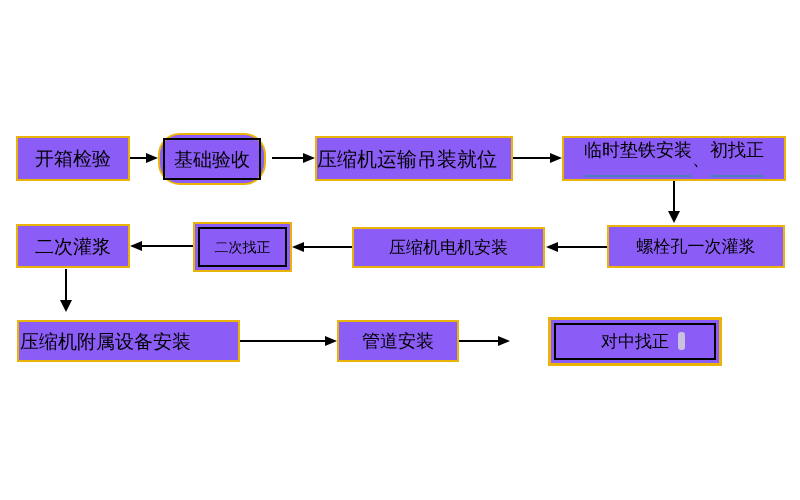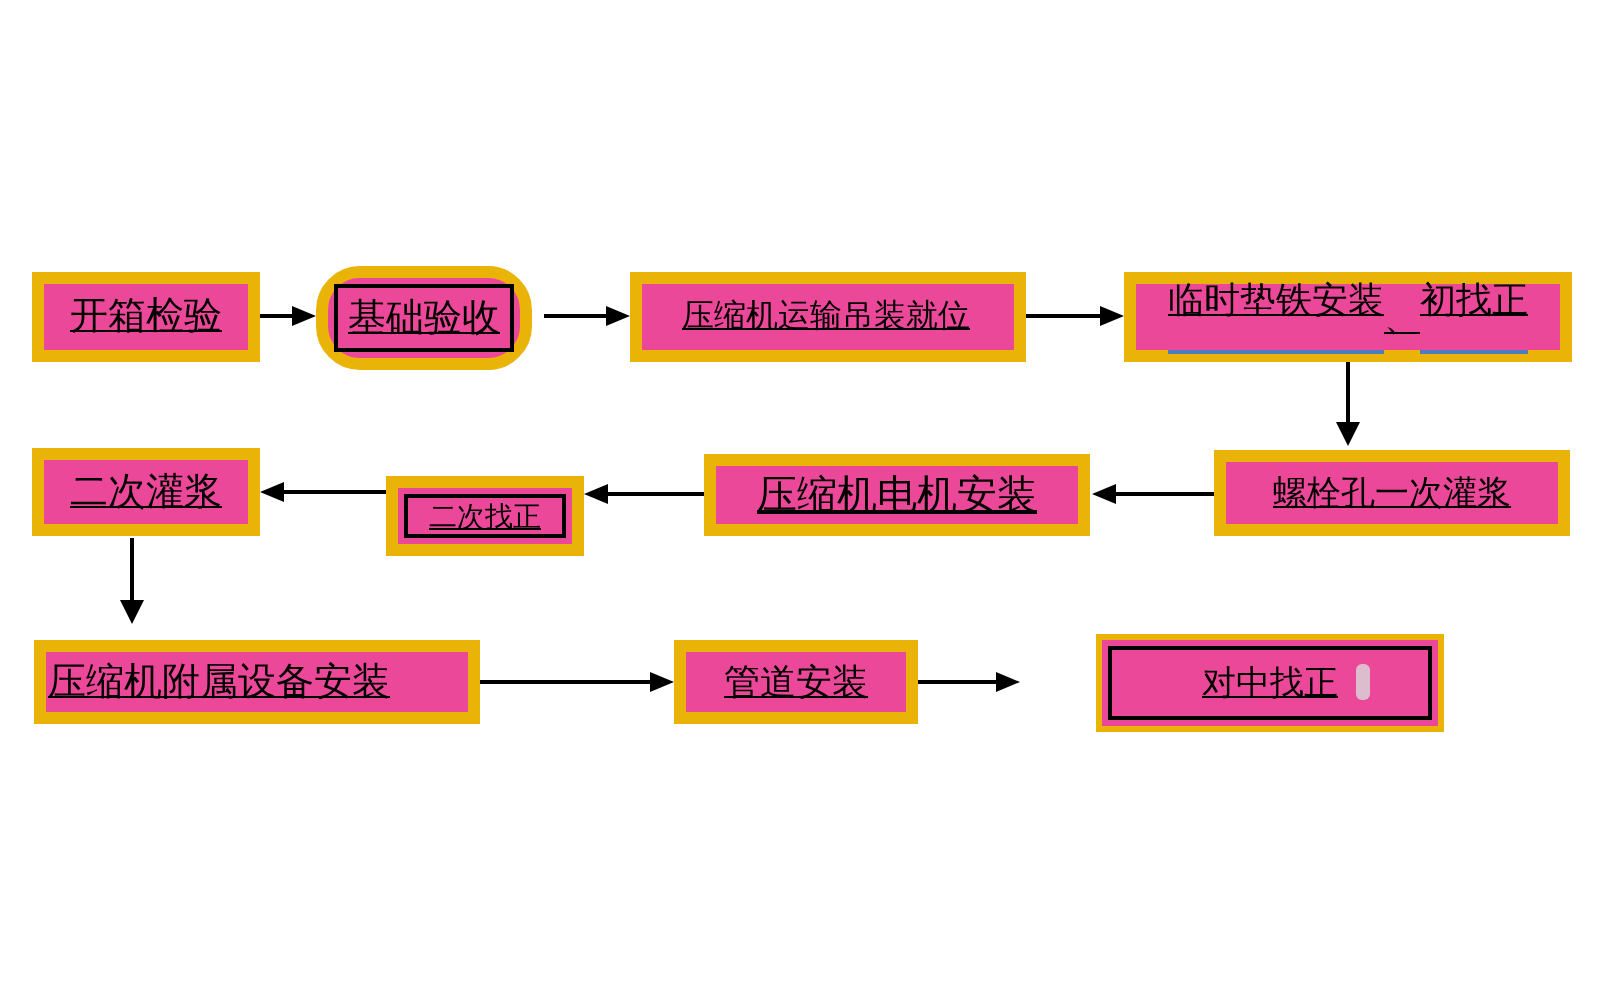--- a/index.html
+++ b/index.html
@@ -17,50 +17,49 @@
   }
   .canvas {
     position: absolute;
     inset: 0;
     background: #ffffff;
   }
   
   .node {
     position: absolute;
     box-sizing: border-box;
-    background: #ec4899;
-    border: 6px solid #eab308;
+    background: #8b5cf6;
+    border: 2px solid #eab308;
     display: flex;
     align-items: center;
     justify-content: center;
     white-space: nowrap;
     line-height: 1;
-    text-decoration: underline;
   }
   .node.double { padding: 3px; }
   .node.double .inner {
     box-sizing: border-box;
     border: 2px solid #000000;
     width: 100%;
     height: 100%;
     display: flex;
     align-items: center;
     justify-content: center;
     white-space: nowrap;
   }
   .node.thick { border-width: 3px; }
   .node.align-left { justify-content: flex-start; }
 
   #n1  { left: 16px;  top: 136px; width: 114px; height: 45px; font-size: 19px; }
   #n2  { left: 158px; top: 133px; width: 108px; height: 52px; font-size: 19px; border-radius: 22px; }
-  #n3  { left: 315px; top: 136px; width: 198px; height: 45px; font-size: 16px; padding-left: 20px; }
+  #n3  { left: 315px; top: 136px; width: 198px; height: 45px; font-size: 20px; padding-left: 0; }
   #n4  { left: 562px; top: 136px; width: 224px; height: 45px; font-size: 18px; }
   #n5  { left: 607px; top: 225px; width: 178px; height: 43px; font-size: 17px; }
-  #n6  { left: 352px; top: 227px; width: 193px; height: 41px; font-size: 20px; }
-  #n7  { left: 193px; top: 238px; width: 99px;  height: 40px; font-size: 14px; }
+  #n6  { left: 352px; top: 227px; width: 193px; height: 41px; font-size: 17px; }
+  #n7  { left: 193px; top: 222px; width: 99px;  height: 50px; font-size: 14px; }
   #n8  { left: 16px;  top: 224px; width: 114px; height: 44px; font-size: 19px; }
   #n9  { left: 17px;  top: 320px; width: 223px; height: 42px; font-size: 19px; padding-left: 1px; }
   #n10 { left: 337px; top: 320px; width: 122px; height: 42px; font-size: 18px; }
   #n11 { left: 510px; top: 317px; width: 174px; height: 49px; font-size: 17px; margin-left: 38px; }
 
   .u {
     border-bottom: 2px solid #4a7ebc;
     padding-bottom: 16px;
   }
 

